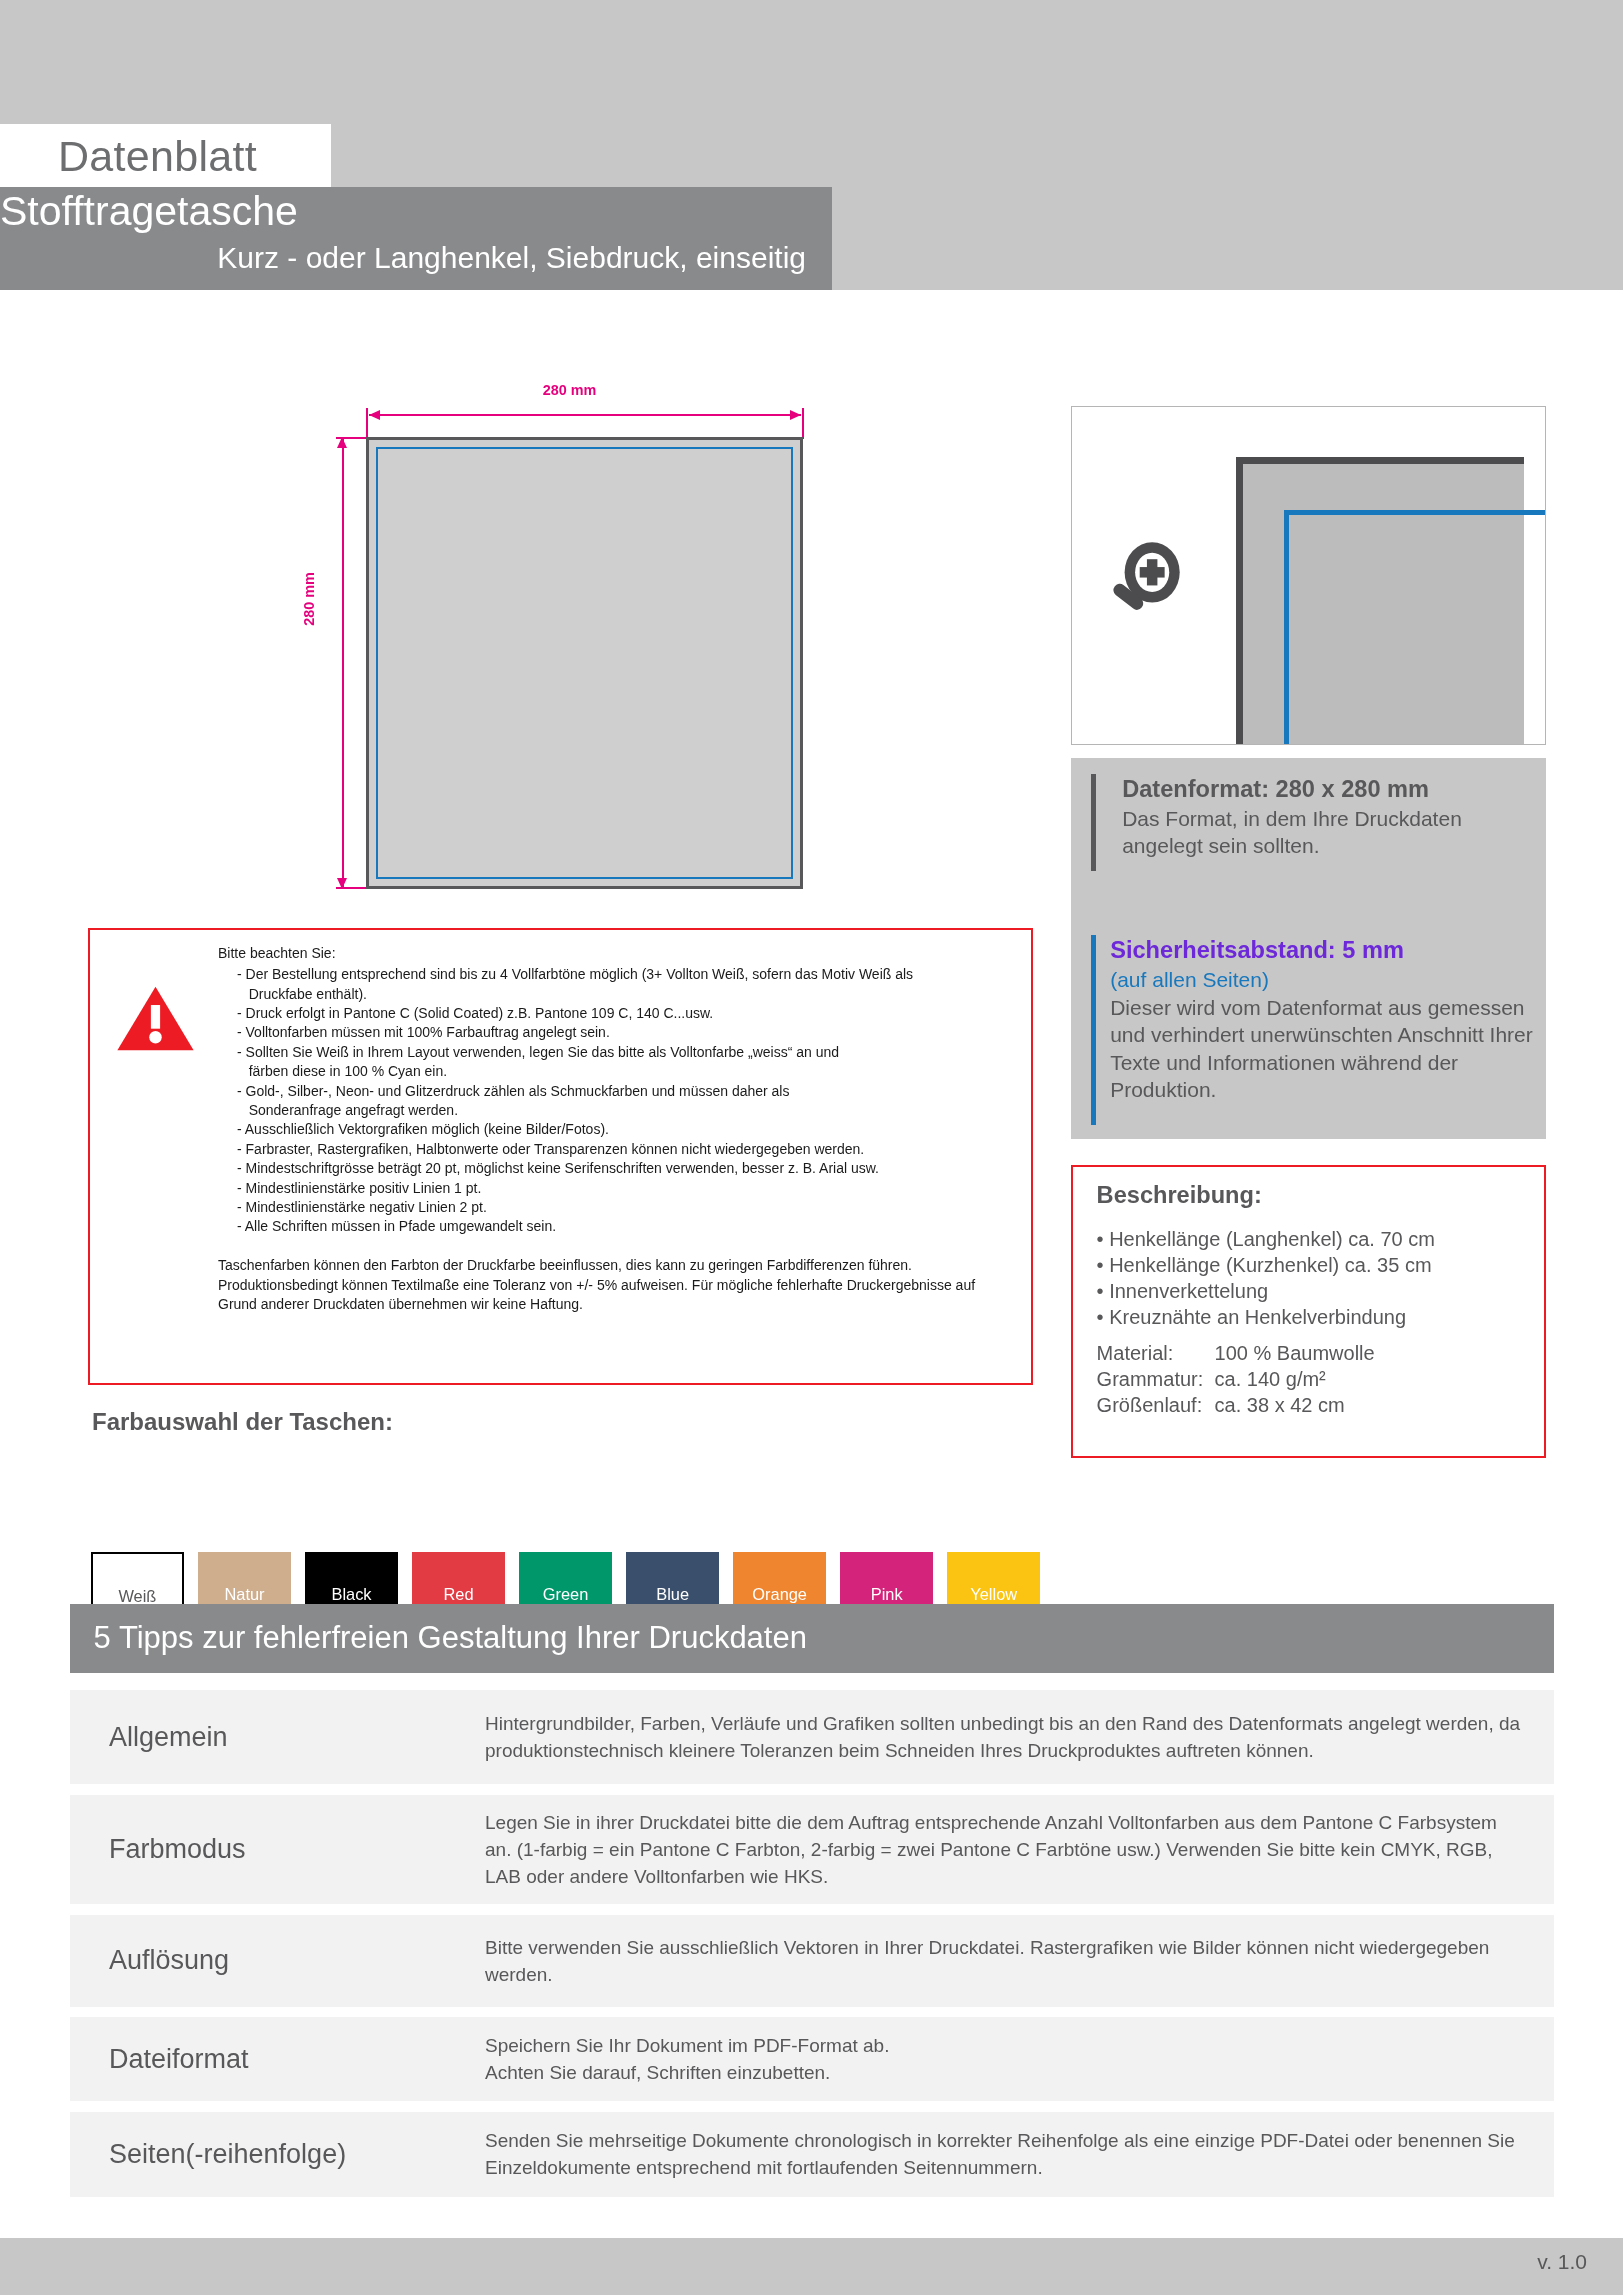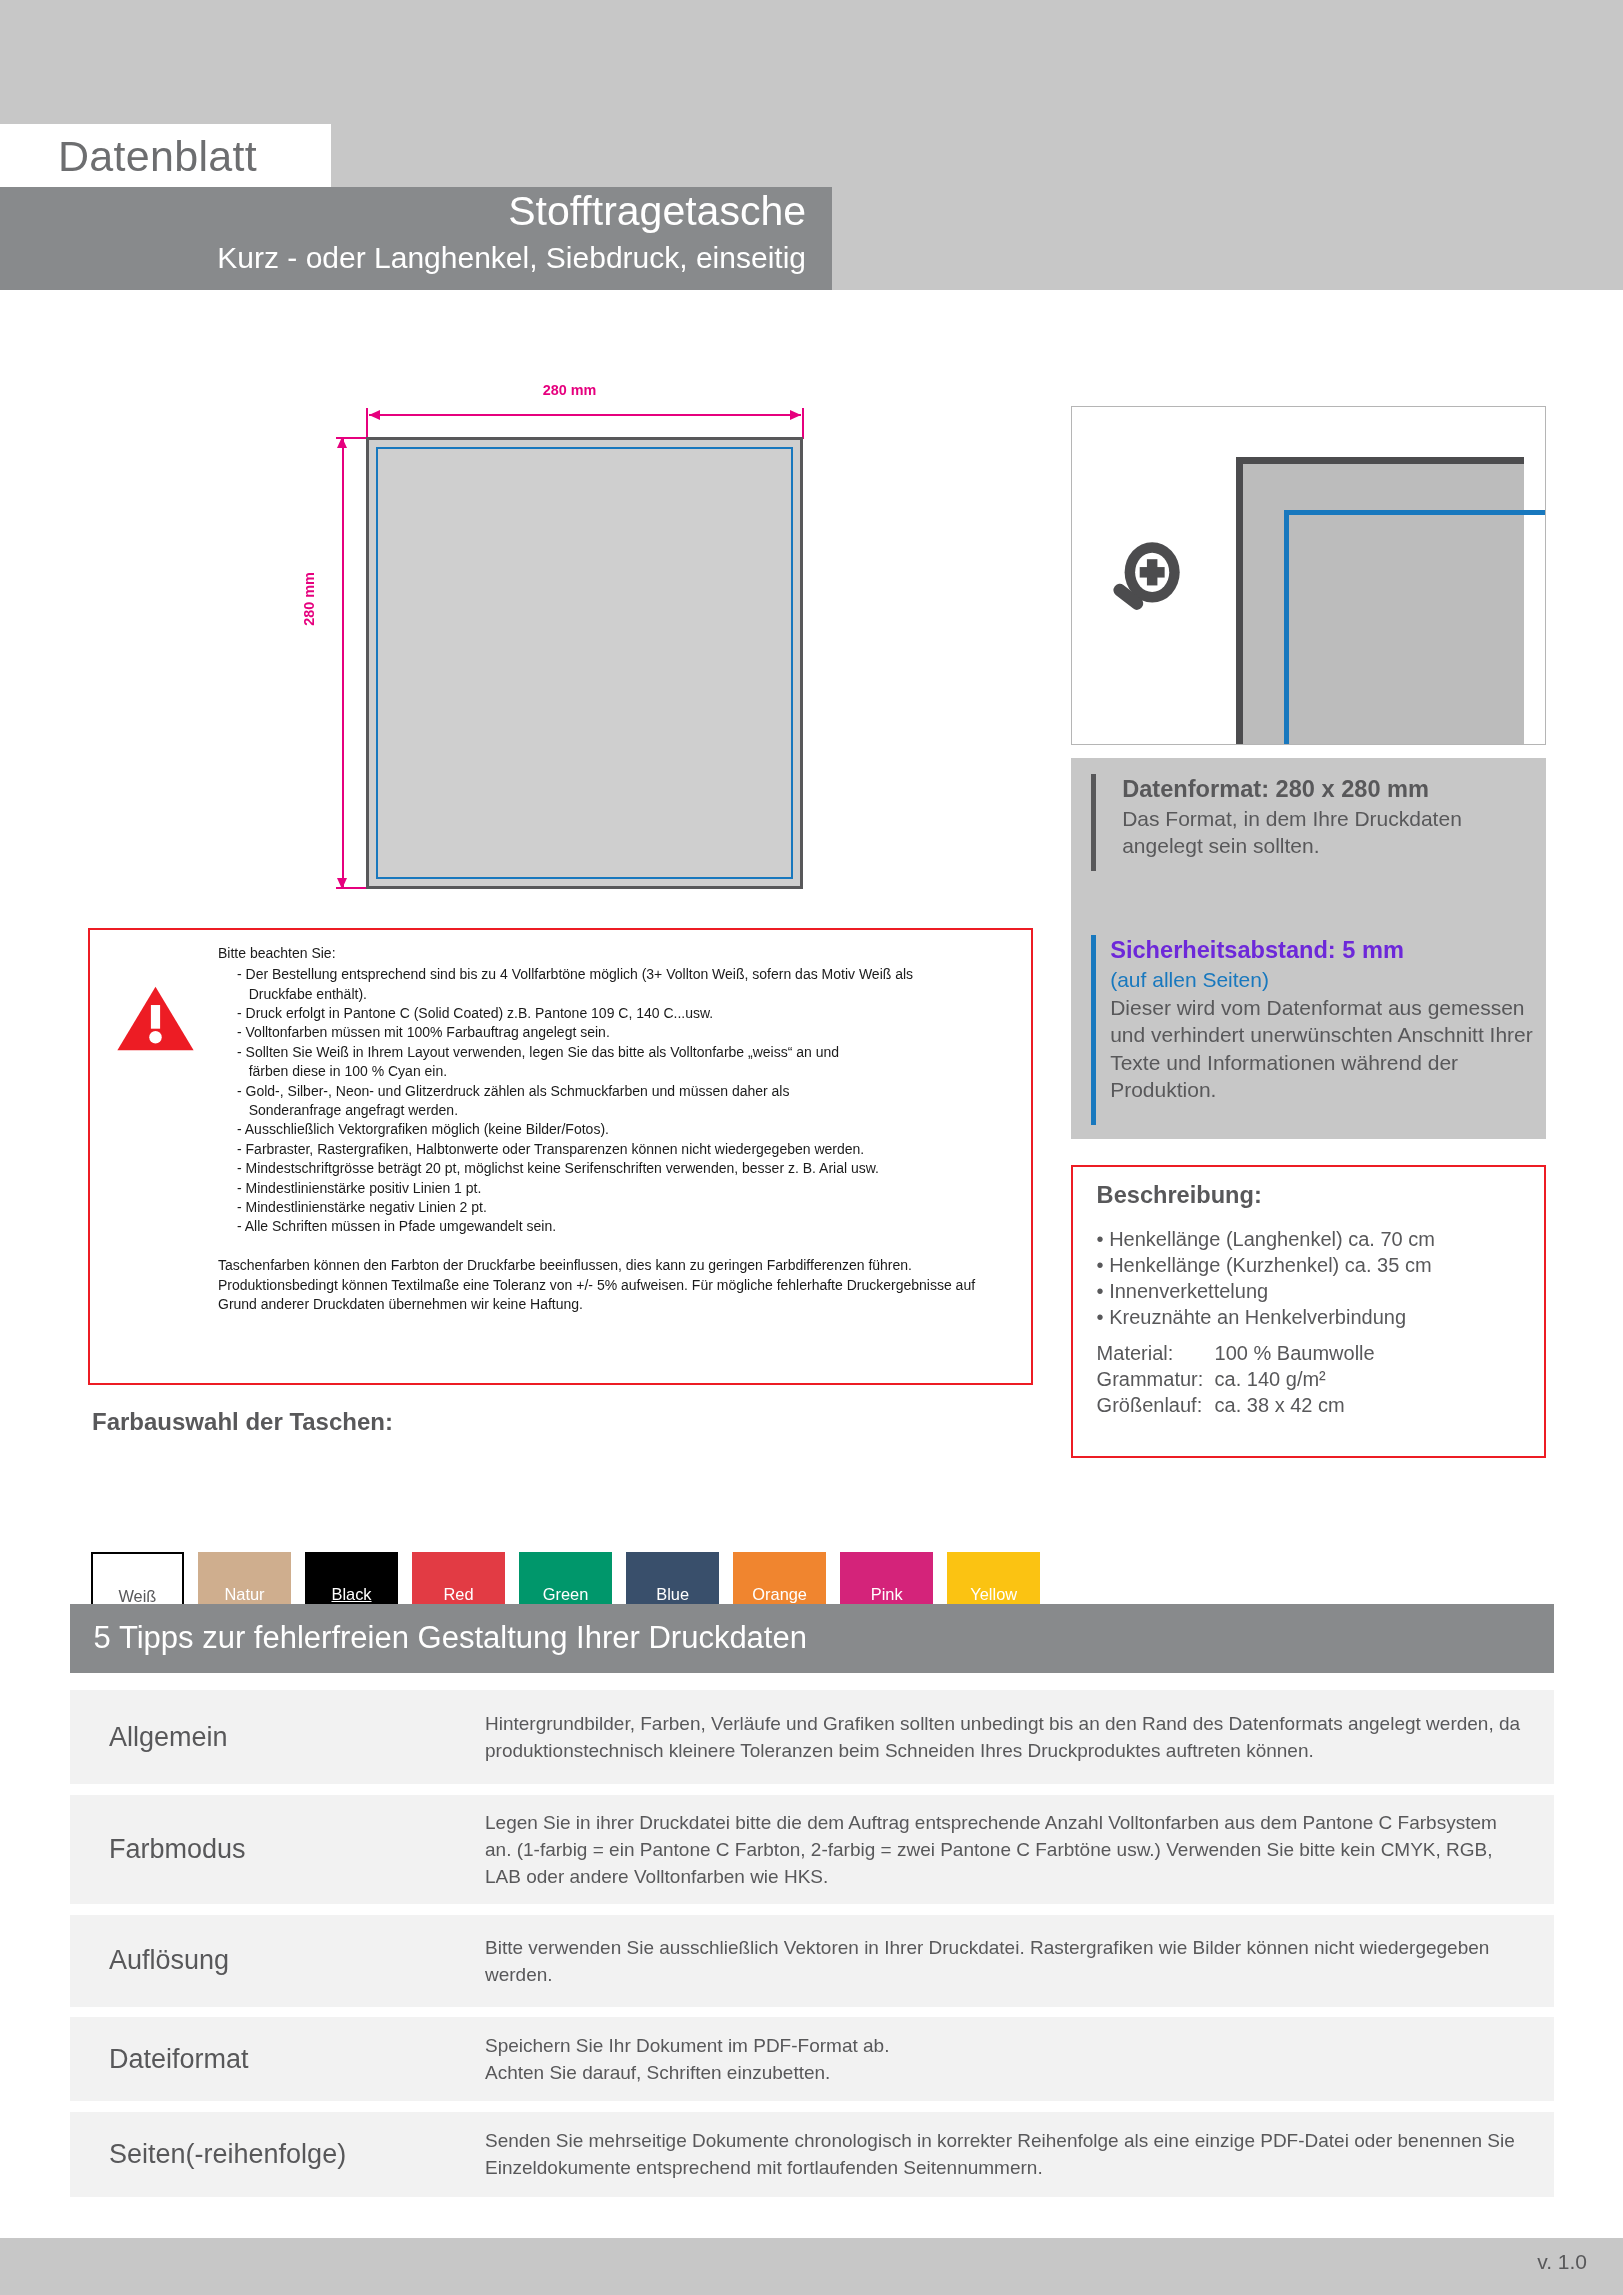--- a/index.html
+++ b/index.html
@@ -41,21 +41,20 @@
   #title-band {
     position: absolute;
     left: 0; top: 187px;
     width: 832px; height: 103px;
     background: #888a8c;
   }
   #product-title {
     position: absolute;
     left: 0; top: 188px;
     width: 806px;
-    text-align: right;
     font-size: 41px;
     line-height: 47px;
     color: #ffffff;
     font-weight: 400;
   }
   #product-subtitle {
     position: absolute;
     left: 0; top: 239px;
     width: 806px;
     text-align: right;
@@ -504,21 +503,21 @@
 
 <div id="farbauswahl-title">Farbauswahl der Taschen:</div>
 <div id="swatch-row">
     <div class="swatch" style="background: rgb(255, 255, 255); border: 2.6px solid rgb(0, 0, 0);">
       <div class="swatch-label" style="color: rgb(88, 88, 90);">Weiß</div>
     </div>
     <div class="swatch" style="background: rgb(207, 174, 142);">
       <div class="swatch-label" style="color: rgb(255, 255, 255);">Natur</div>
     </div>
     <div class="swatch" style="background: rgb(0, 0, 0);">
-      <div class="swatch-label" style="color: rgb(255, 255, 255); text-decoration: underline;">Black</div>
+      <div class="swatch-label" style="color: rgb(255, 255, 255);">Black</div>
     </div>
     <div class="swatch" style="background: rgb(226, 59, 68);">
       <div class="swatch-label" style="color: rgb(255, 255, 255);">Red</div>
     </div>
     <div class="swatch" style="background: rgb(0, 151, 107);">
       <div class="swatch-label" style="color: rgb(255, 255, 255);">Green</div>
     </div>
     <div class="swatch" style="background: rgb(57, 79, 107);">
       <div class="swatch-label" style="color: rgb(255, 255, 255);">Blue</div>
     </div>

